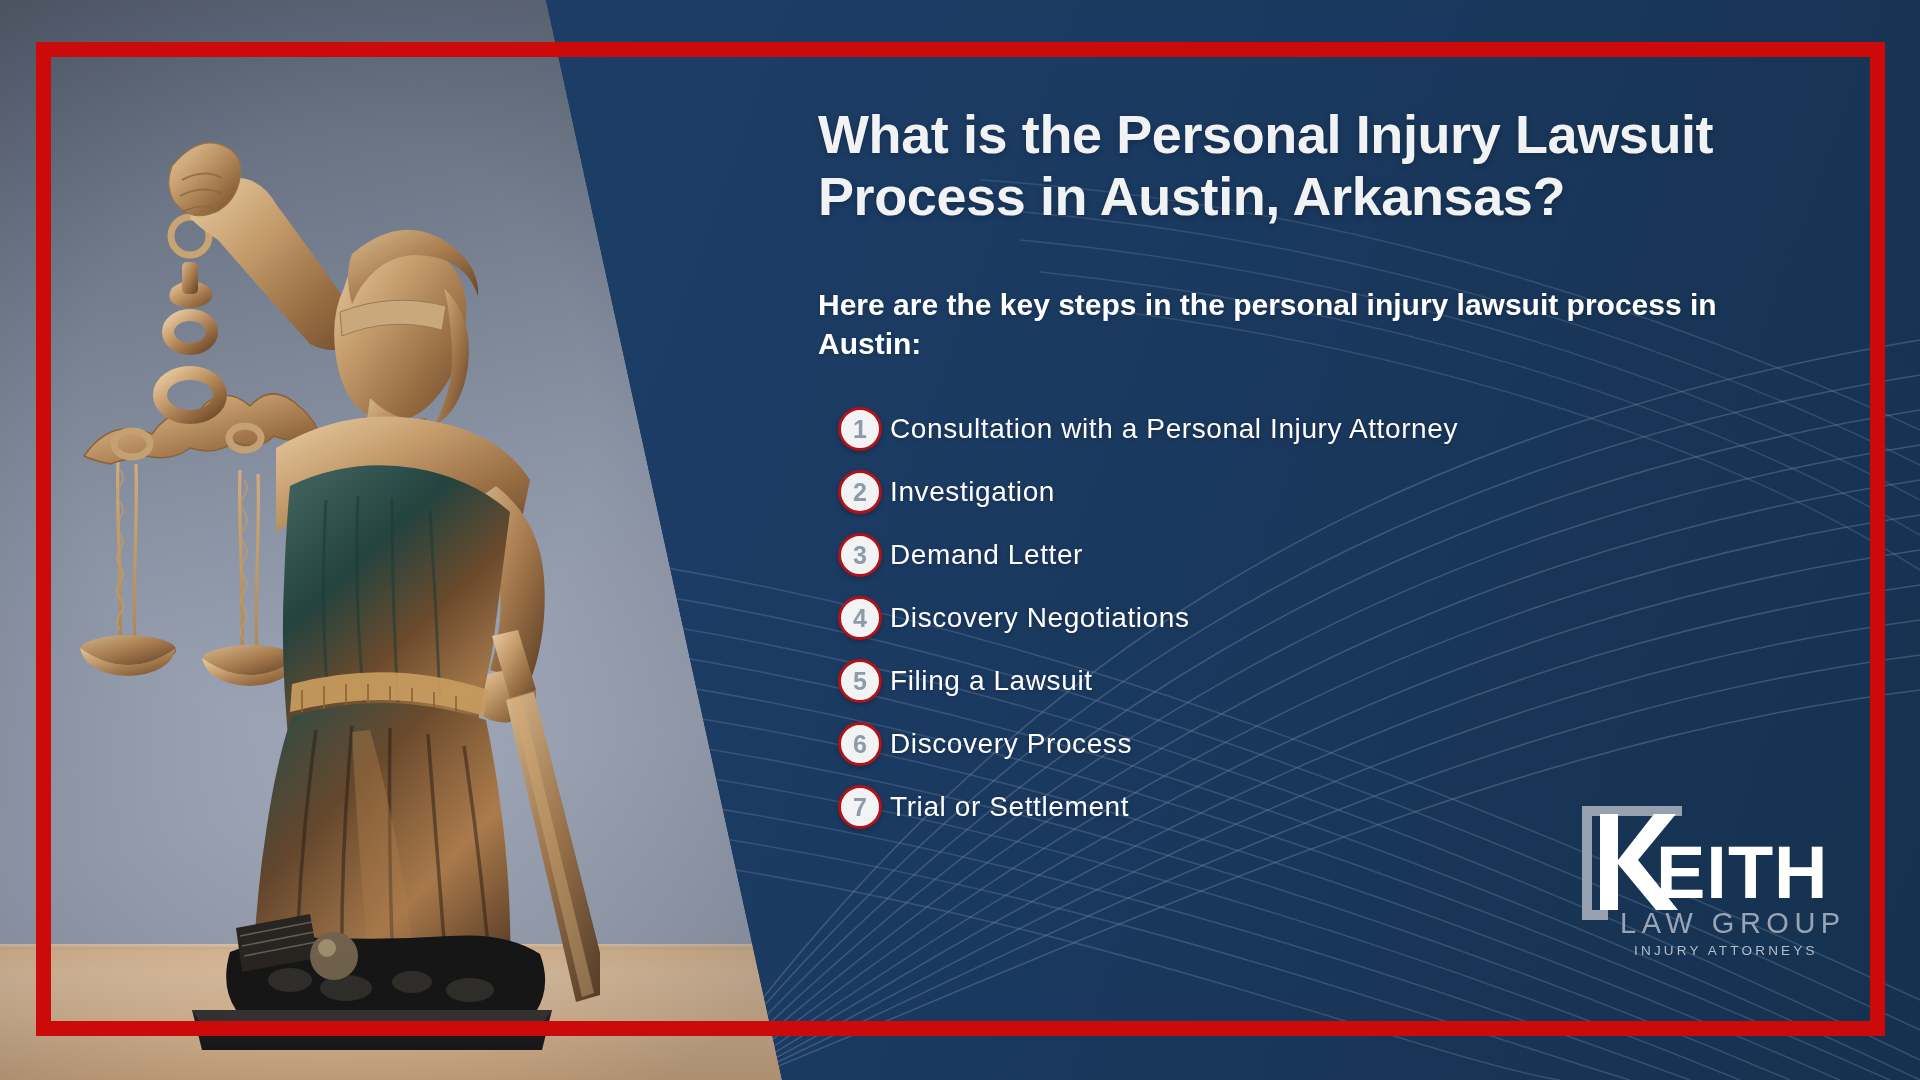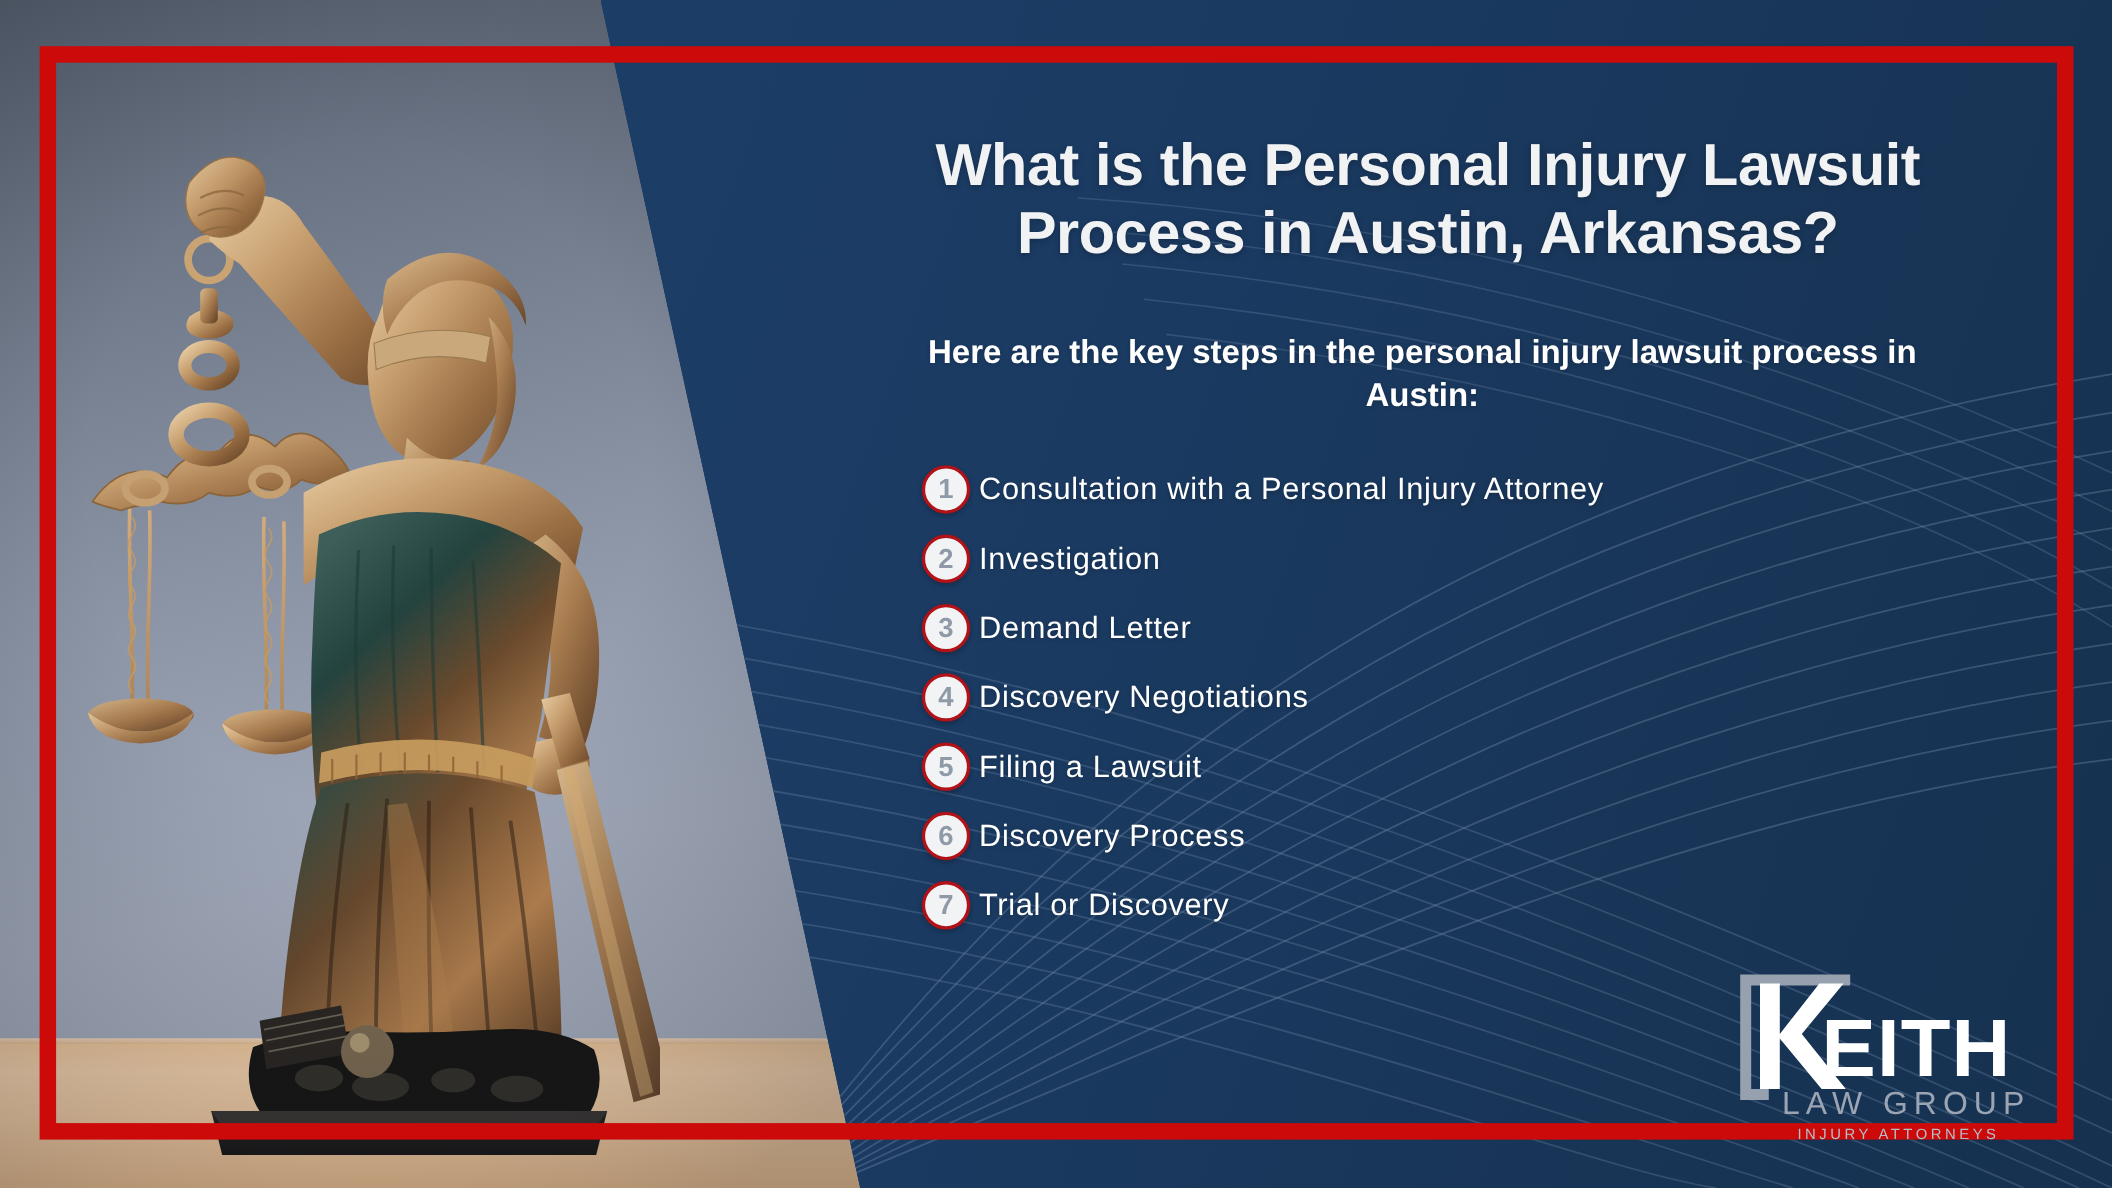--- a/index.html
+++ b/index.html
@@ -87,23 +87,22 @@
     width: 1849px; height: 994px;
     border: 15px solid #cc0a0a;
     box-sizing: border-box;
     pointer-events: none;
   }
 
   
   .content {
     position: absolute;
     left: 818px;
-    top: 120px;
+    top: 104px;
     width: 960px;
-    text-align: center;
   }
   .headline {
     color: #f1f2f3;
     font-size: 54px;
     line-height: 1.14;
     font-weight: bold;
     letter-spacing: -0.4px;
     margin: 0;
     text-shadow: 0 2px 6px rgba(0,0,0,.25);
   }
@@ -149,21 +148,21 @@
     font-size: 28px;
     letter-spacing: 0.6px;
     white-space: nowrap;
     text-shadow: 0 1px 4px rgba(0,0,0,.22);
   }
 
   
   .logo {
     position: absolute;
     left: 1578px;
-    top: 880px;
+    top: 800px;
     width: 270px;
     height: 165px;
   }
   .logo svg { display: block; width: 100%; height: 100%; }
 </style>
 </head>
 <body>
 
 <div class="canvas">
 
@@ -394,21 +393,21 @@
         <span class="step-label">Filing a Lawsuit</span>
       </li>
 
       <li class="step">
         <span class="step-badge">6</span>
         <span class="step-label">Discovery Process</span>
       </li>
 
       <li class="step">
         <span class="step-badge">7</span>
-        <span class="step-label">Trial or Discovery</span>
+        <span class="step-label">Trial or Settlement</span>
       </li>
 
     </ul>
   </div>
 
   <div class="logo">
     <svg viewBox="0 0 270 165" xmlns="http://www.w3.org/2000/svg">
 
       <path d="M4 6 L104 6 L104 16 L14 16 L14 110 L4 110 Z" fill="#96a0ae"></path>
       <path d="M4 110 L30 110 L30 120 L4 120 Z" fill="#96a0ae"></path>

